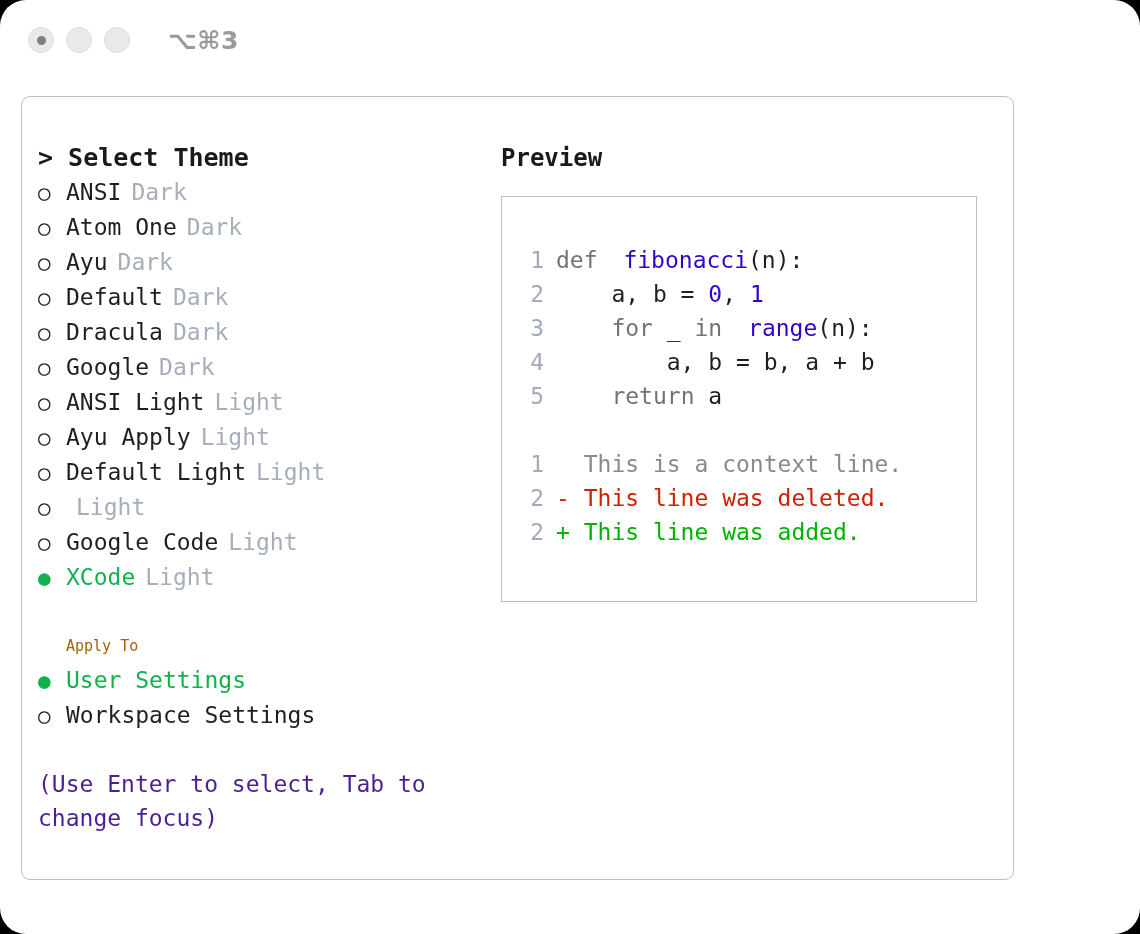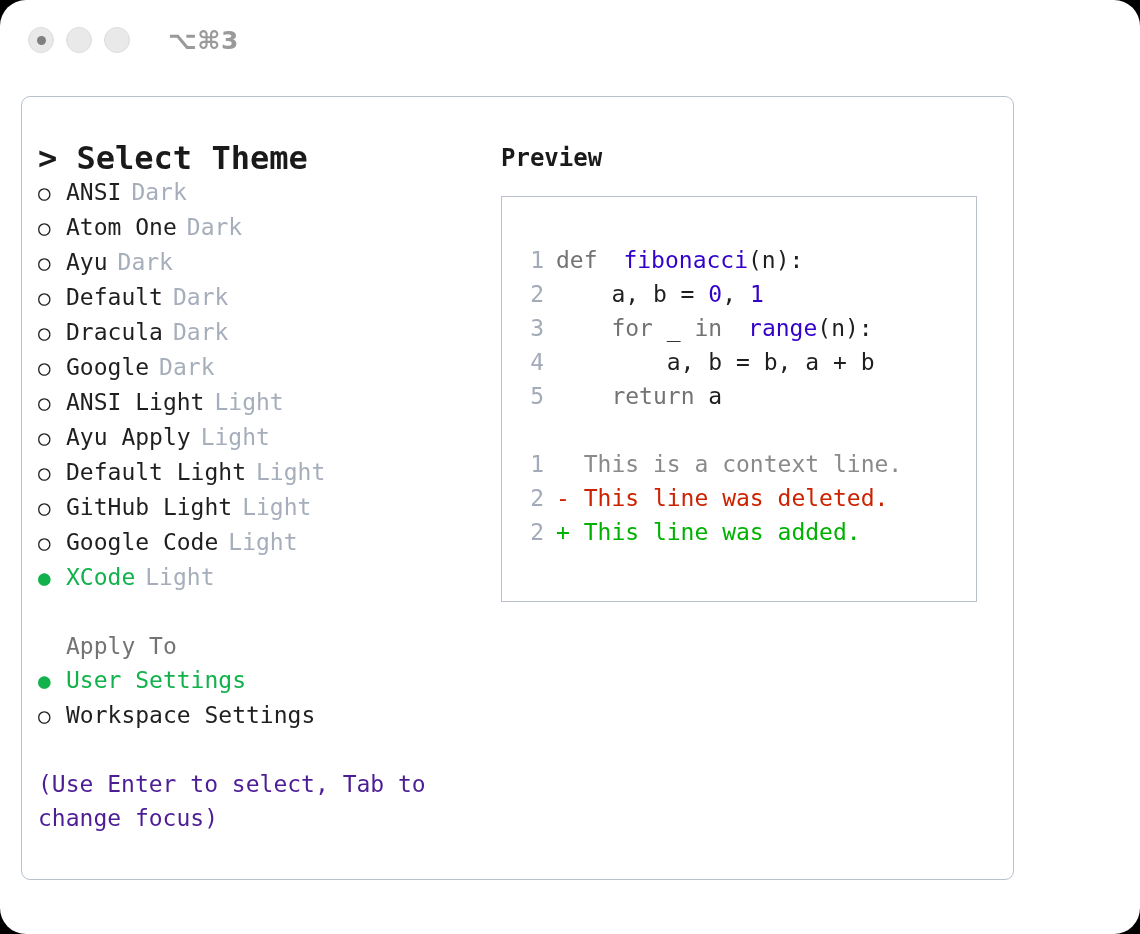--- a/index.html
+++ b/index.html
@@ -95,29 +95,29 @@
   }
   .col-right {
     position: absolute;
     left: 479px;
     top: 44px;
     width: 500px;
   }
 
   
   .section-title {
-    font-size: 32px;
+    font-size: 25px;
     font-weight: bold;
     color: #1a1a1a;
     line-height: 34px;
     white-space: pre;
   }
   .plain-title {
-    font-size: 23px;
-    color: #737373;
+    font-size: 15px;
+    color: #a16207;
     line-height: 34px;
     white-space: pre;
     padding-left: 28px;
   }
 
   .opt {
     display: flex;
     align-items: baseline;
     line-height: 34px;
     font-size: 23px;
@@ -217,21 +217,21 @@
         <div id="theme-list">
             <div class="opt"><span class="bullet off">○</span><span class="opt-label">ANSI</span><span class="opt-cat">Dark</span></div>
             <div class="opt"><span class="bullet off">○</span><span class="opt-label">Atom One</span><span class="opt-cat">Dark</span></div>
             <div class="opt"><span class="bullet off">○</span><span class="opt-label">Ayu</span><span class="opt-cat">Dark</span></div>
             <div class="opt"><span class="bullet off">○</span><span class="opt-label">Default</span><span class="opt-cat">Dark</span></div>
             <div class="opt"><span class="bullet off">○</span><span class="opt-label">Dracula</span><span class="opt-cat">Dark</span></div>
             <div class="opt"><span class="bullet off">○</span><span class="opt-label">Google</span><span class="opt-cat">Dark</span></div>
             <div class="opt"><span class="bullet off">○</span><span class="opt-label">ANSI Light</span><span class="opt-cat">Light</span></div>
             <div class="opt"><span class="bullet off">○</span><span class="opt-label">Ayu Apply</span><span class="opt-cat">Light</span></div>
             <div class="opt"><span class="bullet off">○</span><span class="opt-label">Default Light</span><span class="opt-cat">Light</span></div>
-            <div class="opt"><span class="bullet off">○</span><span class="opt-label">GitHub Light</span><span class="opt-cat">Light</span></div>
+            <div class="opt"><span class="bullet off">○</span><span class="opt-cat">Light</span></div>
             <div class="opt"><span class="bullet off">○</span><span class="opt-label">Google Code</span><span class="opt-cat">Light</span></div>
             <div class="opt selected"><span class="bullet on">●</span><span class="opt-label">XCode</span><span class="opt-cat">Light</span></div>
           </div>
 
         <div class="spacer-20"></div>
 
         <div class="plain-title">Apply To</div>
 
         <div id="apply-list">
             <div class="opt selected"><span class="bullet on">●</span><span class="opt-label">User Settings</span></div>

